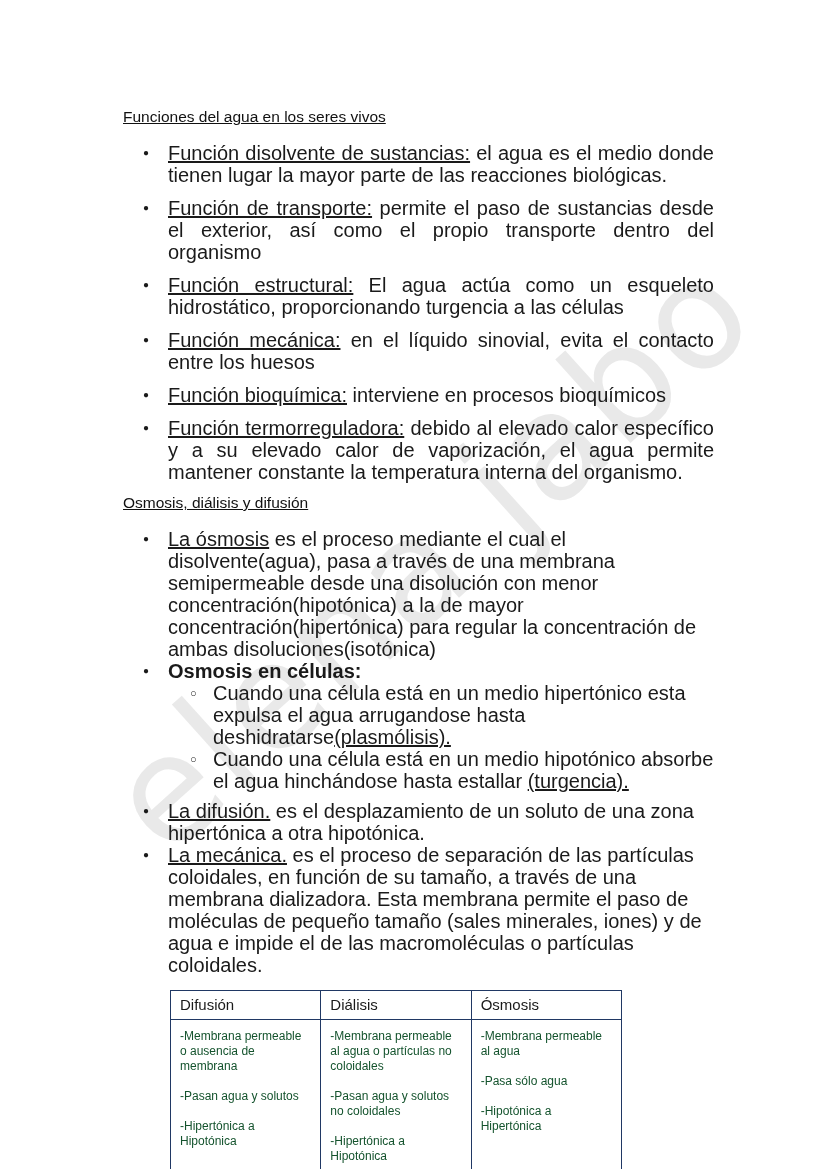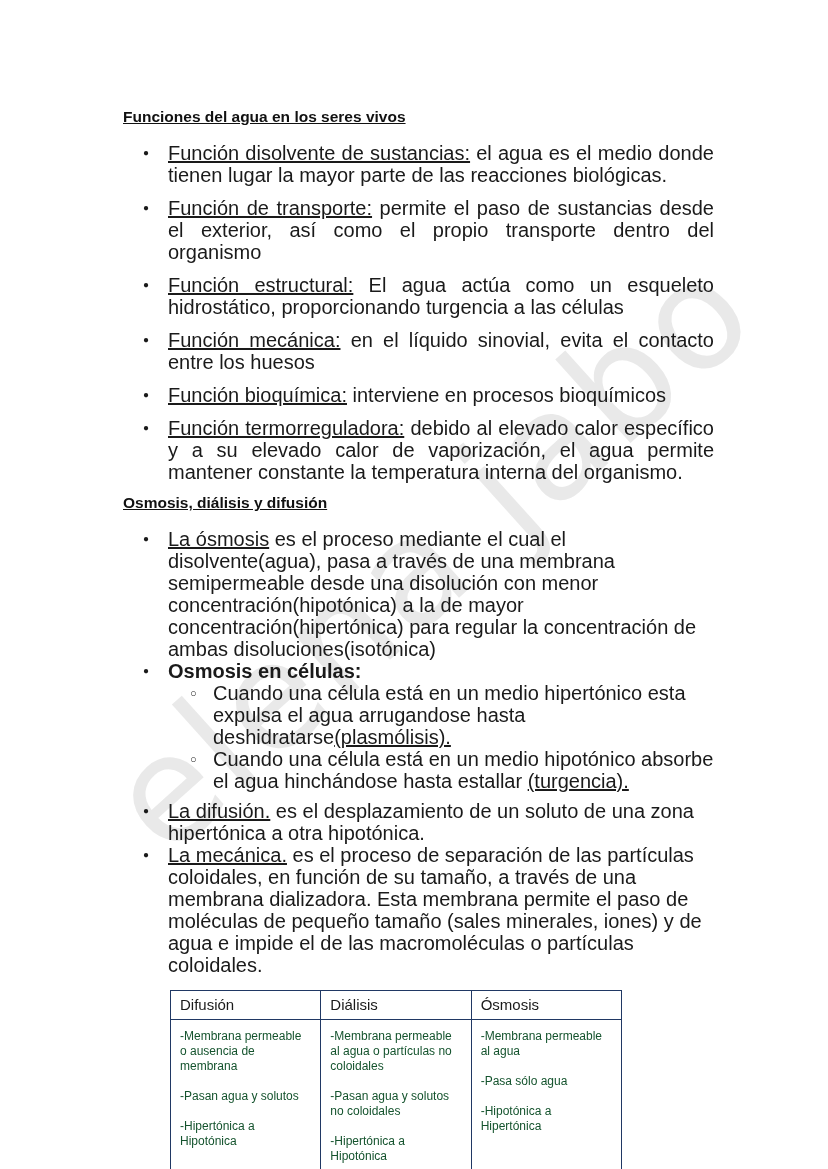--- a/index.html
+++ b/index.html
@@ -29,21 +29,21 @@
     font-family:"DejaVu Sans",sans-serif;
   }
   .content{
     position:absolute;
     left:123px;top:108px;
     width:591px;
     z-index:1;
   }
   .heading{
     font-size:15.5px;
-    font-weight:bold;
+    font-weight:normal;
     text-decoration:underline;
     margin:0 0 16px 0;
     color:#111111;
   }
   .heading.h2{margin-top:10px;}
   .blist{list-style:none;margin:0;padding:0;font-size:20px;line-height:22px;}
   .blist>li{display:flex;margin:0 0 11px 0;}
   .sec2>li{margin-bottom:0;}
   .sec2>li.gap-after{margin-bottom:8px;}
   .mk{

